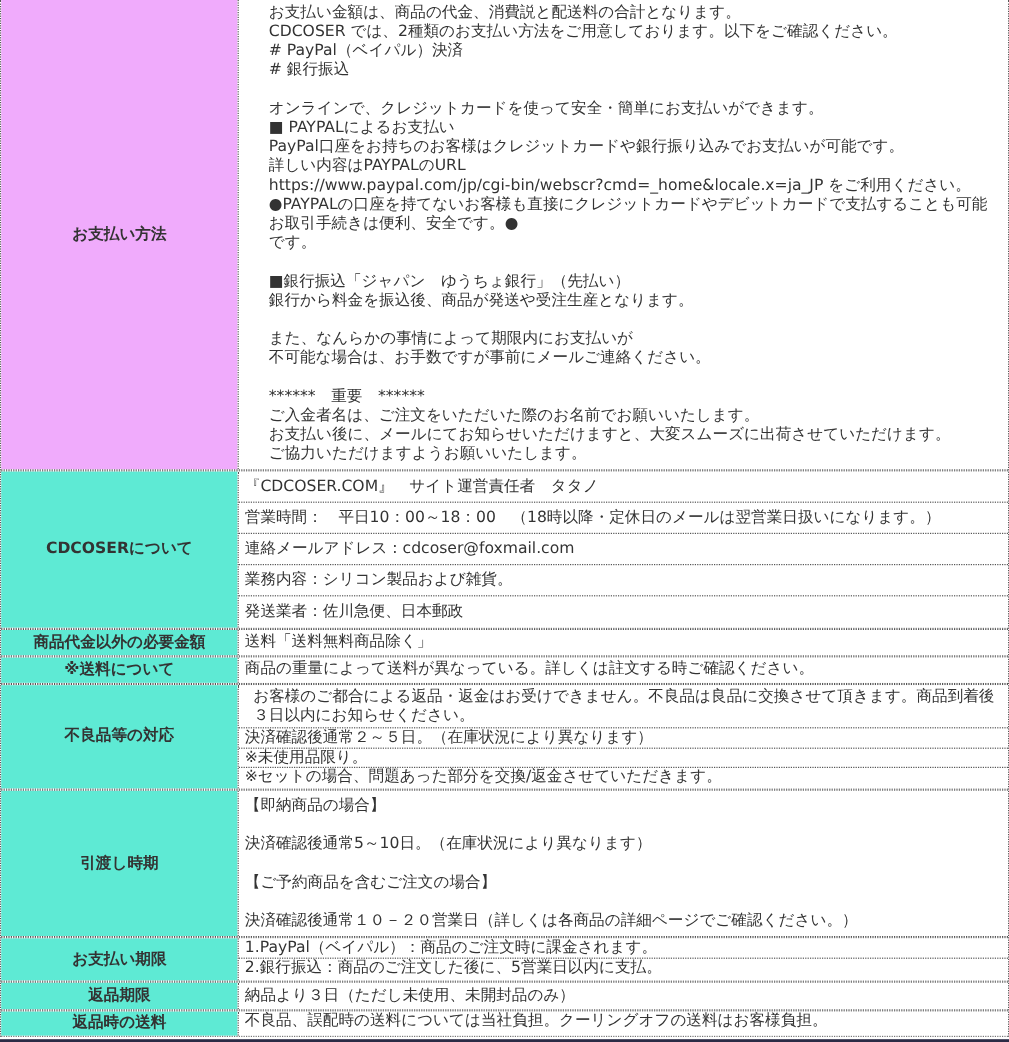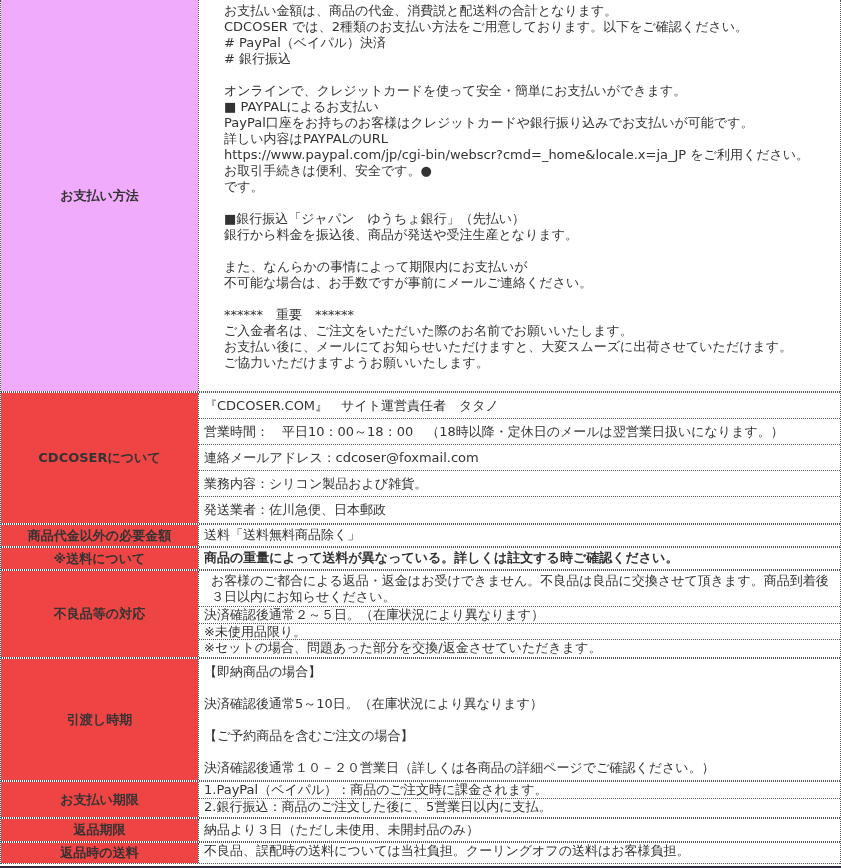--- a/index.html
+++ b/index.html
@@ -14,21 +14,21 @@
   .shop-table {
     width: 841px;
     border-left: 1px dotted #555;
     border-right: 1px dotted #555;
   }
   .section { display: flex; border-bottom: 1px dotted #555; }
   .section + .section { border-top: 1px dotted #555; }
   .label-cell {
     flex: 0 0 197px;
     width: 197px;
-    background: #ef4444;
+    background: #5eead4;
     font-weight: bold;
     display: flex;
     align-items: center;
     justify-content: center;
     text-align: center;
     padding: 2px;
     line-height: 16px;
   }
   .label-cell.white { background: #f0abfc; }
   .content-cell {
@@ -41,21 +41,21 @@
   }
   .content-row { border-bottom: 1px dotted #555; padding: 2px 3px 2px 5px; }
   .content-row:last-child { border-bottom: none; }
   .line { line-height: 16px; min-height: 16px; white-space: pre-wrap; word-break: break-all; }
   .bold { font-weight: normal; }
 
   
   .sec-payment-method .content-row { min-height: 391px; padding-top: 3px; margin-left: 20px; }
   .sec-about .content-row { height: 26px; display: flex; flex-direction: column; justify-content: center; }
   .sec-extra-fees .content-row { height: 21px; }
-  .sec-shipping-note .content-row { height: 21px; font-weight: bold; }
+  .sec-shipping-note .content-row { height: 21px; }
   .sec-defective .content-row { padding-top: 0; padding-bottom: 0; }
   .sec-defective .content-row.r0 { min-height: 36px; padding-top: 2px; padding-left: 12px; }
   .sec-defective .content-row.r1 { height: 17px; }
   .sec-defective .content-row.r2 { height: 16px; }
   .sec-defective .content-row.r3 { height: 17px; }
   .sec-delivery .content-row { min-height: 121px; padding-top: 5px; }
   .sec-payment-deadline .content-row { padding-top: 0; padding-bottom: 0; }
   .sec-payment-deadline .content-row.r0 { height: 17px; }
   .sec-payment-deadline .content-row.r1 { height: 18px; }
   .sec-return-deadline .content-row { height: 22px; padding-top: 3px; }
@@ -75,20 +75,21 @@
             <div class="line">お支払い金額は、商品の代金、消費説と配送料の合計となります。</div>
             <div class="line">CDCOSER では、2種類のお支払い方法をご用意しております。以下をご確認ください。</div>
             <div class="line"># PayPal（ベイパル）決済</div>
             <div class="line"># 銀行振込</div>
             <div class="line blank">&nbsp;</div>
             <div class="line">オンラインで、クレジットカードを使って安全・簡単にお支払いができます。</div>
             <div class="line">■ PAYPALによるお支払い</div>
             <div class="line">PayPal口座をお持ちのお客様はクレジットカードや銀行振り込みでお支払いが可能です。</div>
             <div class="line">詳しい内容はPAYPALのURL</div>
             <div class="line">https://www.paypal.com/jp/cgi-bin/webscr?cmd=_home&amp;locale.x=ja_JP をご利用ください。</div>
+            <div class="line">●PAYPALの口座を持てないお客様も直接にクレジットカードやデビットカードで支払することも可能</div>
             <div class="line">お取引手続きは便利、安全です。●</div>
             <div class="line">です。</div>
             <div class="line blank">&nbsp;</div>
             <div class="line">■銀行振込「ジャパン　ゆうちょ銀行」（先払い）</div>
             <div class="line">銀行から料金を振込後、商品が発送や受注生産となります。</div>
             <div class="line blank">&nbsp;</div>
             <div class="line">また、なんらかの事情によって期限内にお支払いが</div>
             <div class="line">不可能な場合は、お手数ですが事前にメールご連絡ください。</div>
             <div class="line blank">&nbsp;</div>
             <div class="line">******　重要　******</div>

